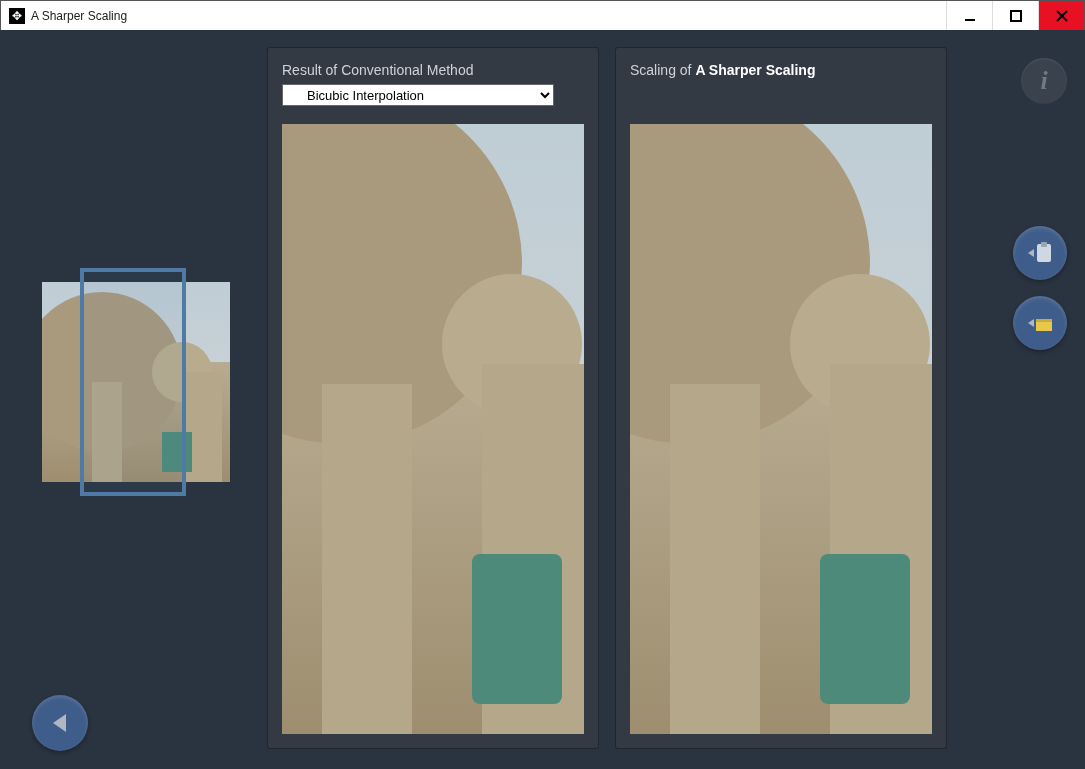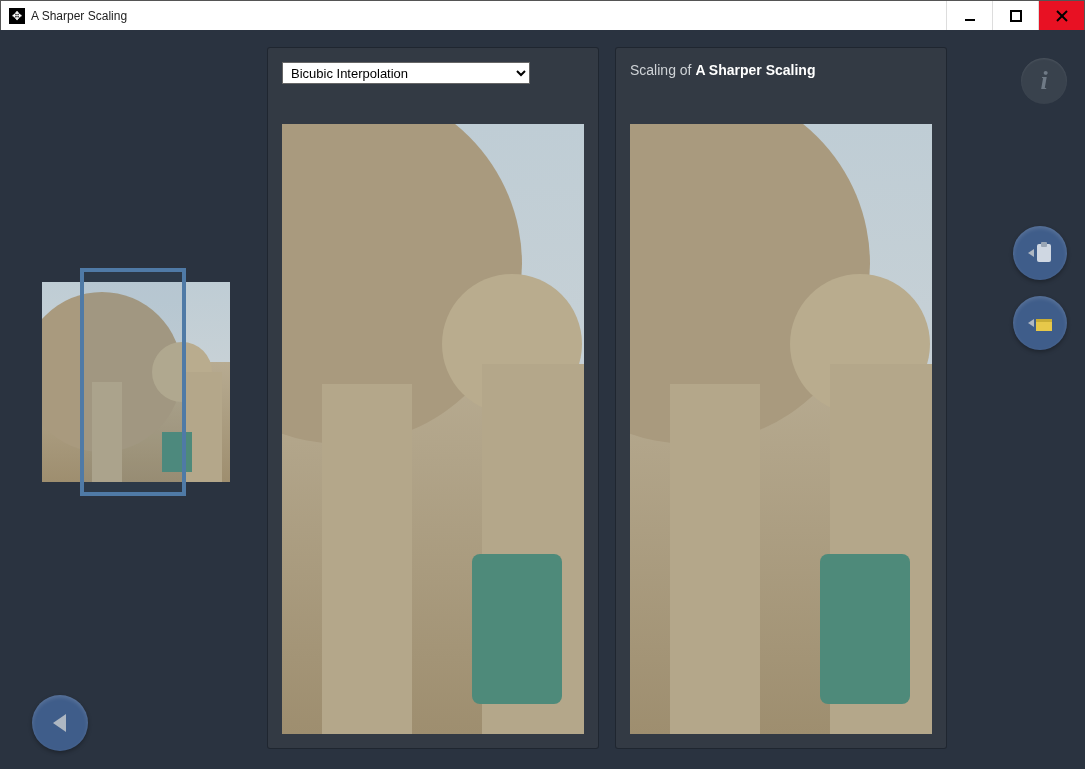--- a/index.html
+++ b/index.html
@@ -96,25 +96,25 @@
   .panel .panel-title {
     color: #cfd3d7;
     font-size: 14px;
     margin-bottom: 6px;
     white-space: nowrap;
   }
   .panel .panel-title .brand {
     color: #fff; font-weight: 600;
   }
   .panel select.method {
-    width: 248px; height: 22px;
+    width: 272px; height: 22px;
     font-size: 13px;
     border: 1px solid #666;
     background: #fff;
-    padding: 0 4px;
+    padding: 0 20px;
   }
   .panel .preview {
     position: absolute;
     left: 14px; right: 14px; top: 76px; bottom: 14px;
     background: #a8b0b5;
   }
   .panel.right .preview { top: 76px; }
 
   
   .right-col {
@@ -207,20 +207,21 @@
       <div class="crop-box"></div>
     </div>
     <div class="back-btn">
       <svg width="22" height="22">
           <polygon points="17,2 17,20 4,11" fill="#aeb7c2"></polygon>
         </svg>
     </div>
   </div>
 
   <div class="panel">
+    <div class="panel-title">Result of Conventional Method</div>
     <select class="method">
       <option>Bicubic Interpolation</option>
     </select>
     <div class="preview">
       <div class="scene" style="filter:blur(0.6px);">
         <div class="dome" style="left:-120px;top:-40px;width:360px;height:360px;"></div>
         <div class="dome" style="left:160px;top:150px;width:140px;height:140px;background:#b9ac8e;"></div>
         <div class="tower" style="left:40px;top:260px;width:90px;height:360px;"></div>
         <div class="tower" style="left:200px;top:240px;width:110px;height:380px;"></div>
         <div class="statue" style="left:190px;top:430px;width:90px;height:150px;border-radius:8px;"></div>

